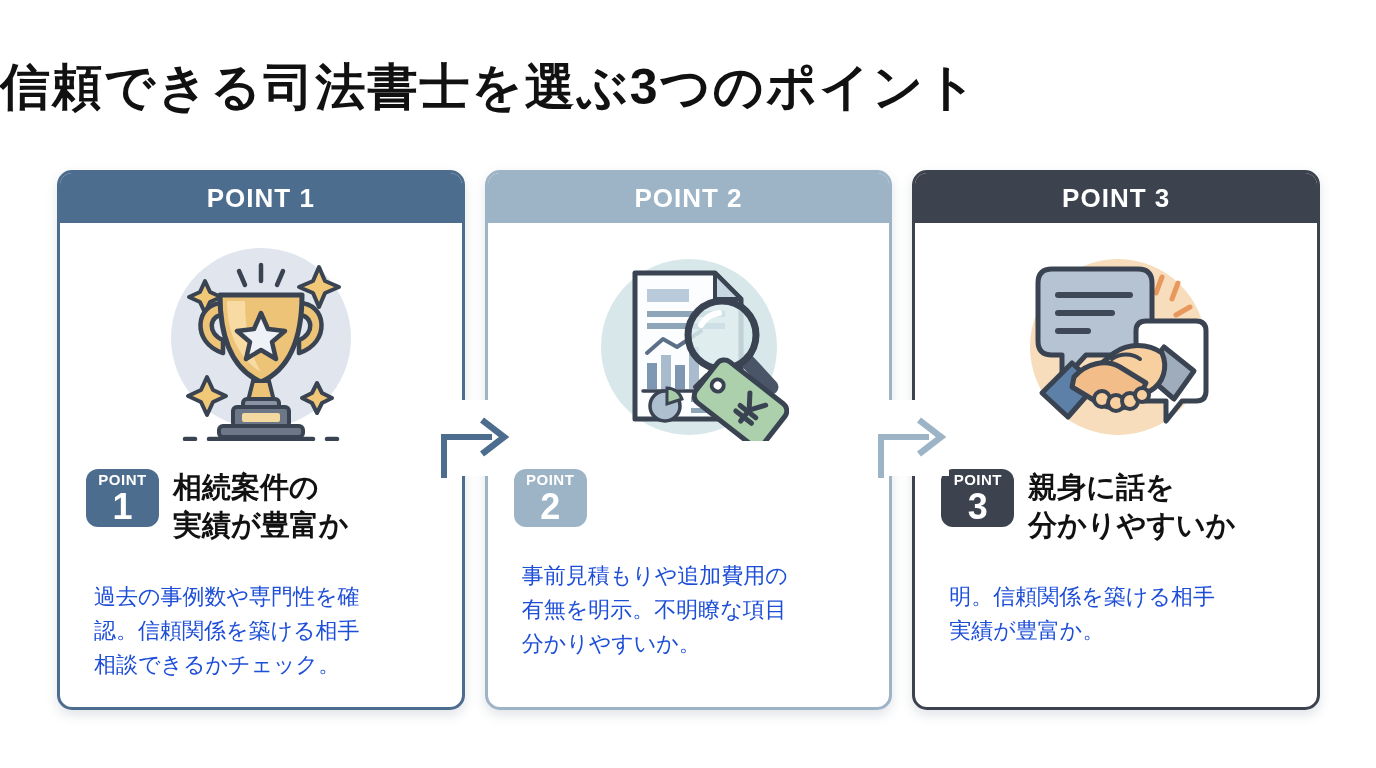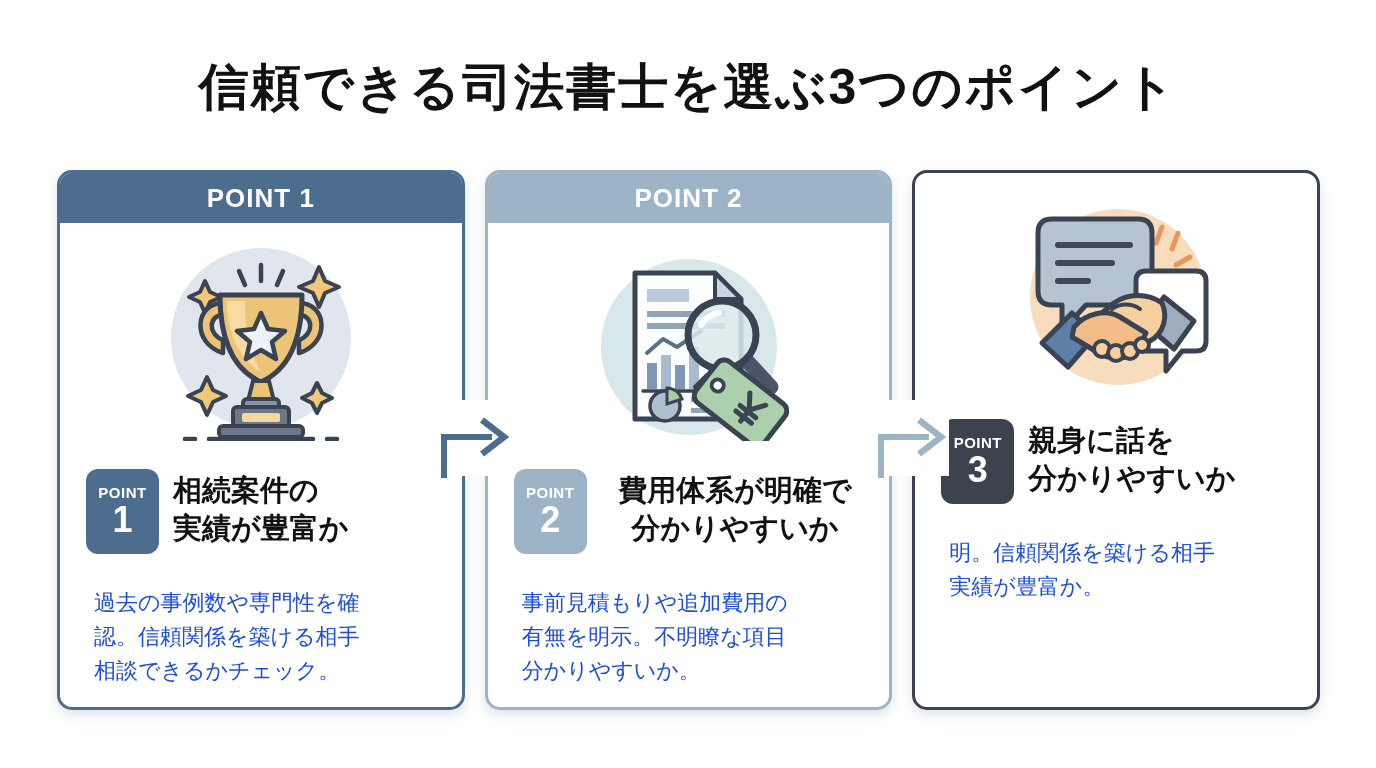--- a/index.html
+++ b/index.html
@@ -1,44 +1,44 @@
 <!DOCTYPE html>
 <html><head>
 <meta charset="utf-8">
 <style>
   * { margin:0; padding:0; box-sizing:border-box; }
   html,body { width:1376px; height:768px; background:#ffffff; overflow:hidden;
     font-family:"Liberation Sans","DejaVu Sans",sans-serif; }
   .stage { position:relative; width:1376px; height:768px; background:#ffffff; }
 
-  .title { position:absolute; top:54px; left:0; right:0; text-align:center;
+  .title { position:absolute; top:54px; left:0; right:0; 
     font-size:50px; font-weight:900; color:#111111; letter-spacing:2px; }
 
   .cards { position:absolute; left:57px; right:56px; top:170px; height:540px;
     display:flex; gap:20px; }
 
   .card { flex:1; position:relative; background:#ffffff;
     border:3px solid var(--c); border-radius:15px; overflow:hidden;
     box-shadow:0 5px 12px rgba(60,80,110,.16); }
 
   .card-header { height:50px; background:var(--c); color:#ffffff;
     display:flex; align-items:center; justify-content:center;
     font-size:26px; font-weight:800; letter-spacing:1px; }
 
   .icon-wrap { height:200px; margin-top:18px; display:flex; justify-content:center; }
   .icon-wrap svg { width:200px; height:200px; }
 
   .badge-row { display:flex; align-items:flex-start; gap:14px; margin:28px 20px 0 26px; }
-  .badge { width:73px; height:85px; flex:0 0 73px; background:var(--c); border-radius:12px;
+  .badge { width:73px; height:58px; flex:0 0 73px; background:var(--c); border-radius:12px;
     display:flex; flex-direction:column; align-items:center; justify-content:center;
     color:#ffffff; }
   .badge-top { font-size:15px; font-weight:800; letter-spacing:.5px; line-height:1; }
   .badge-num { font-size:36px; font-weight:800; line-height:1; margin-top:2px; }
 
-  .heading { font-size:29px; font-weight:800; color:#111111; line-height:1.32; padding-top:2px; }
+  .heading { font-size:29px; font-weight:800; color:#111111; line-height:1.32; padding-top:2px;font-family:Liberation Mono, monospace; }
   .card.center-heading .heading { flex:1; text-align:center; }
 
   .desc { margin:32px 26px 0 34px; font-size:22px; line-height:34px; color:#1d4ed8;
     font-weight:500; }
 
   .arrow { position:absolute; top:400px; width:120px; height:78px; }
   .arrow svg { display:block; }
 </style>
 </head>
 <body>
@@ -146,33 +146,30 @@
             </g>
           </g>
           <path d="M118 134 L106 146" stroke="#3a4352" stroke-width="4" stroke-linecap="round"></path>
         </svg>
       </div>
       <div class="badge-row">
         <div class="badge">
           <span class="badge-top">POINT</span>
           <span class="badge-num">2</span>
         </div>
-        <div class="heading">
-          <div>費用体系が明確で</div>
-          <div>分かりやすいか</div>
-        </div>
       </div>
       <div class="desc">
         <div>事前見積もりや追加費用の</div>
         <div>有無を明示。不明瞭な項目</div>
         <div>分かりやすいか。</div>
       </div>
     </div>
 
     <div class="card" style="--c: #3d434e;">
+      <div class="card-header">POINT 3</div>
       <div class="icon-wrap">
         <svg viewBox="0 0 200 200">
           <circle cx="102" cy="106" r="88" fill="#f7ddbb"></circle>
 
           <g stroke="#e8985c" stroke-width="5" stroke-linecap="round">
             <path d="M146 36 L140 52"></path>
               <path d="M162 42 L156 58"></path>
               <path d="M174 66 L160 74"></path>
           </g>
 

